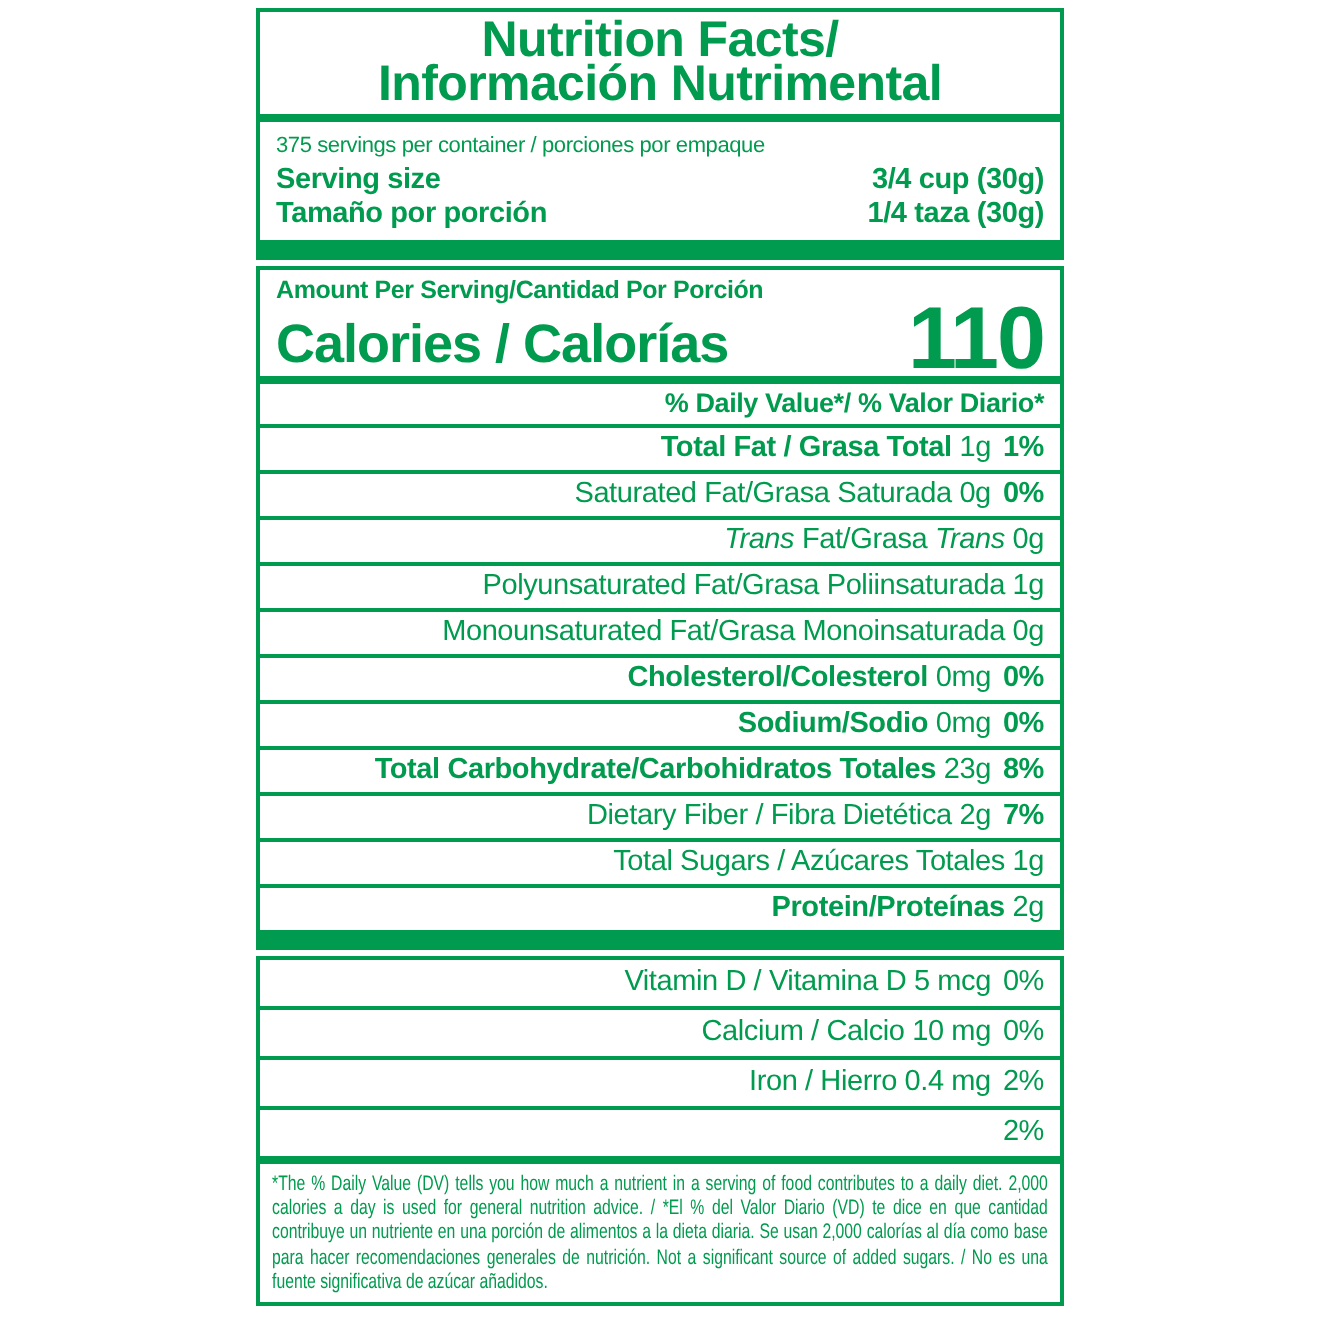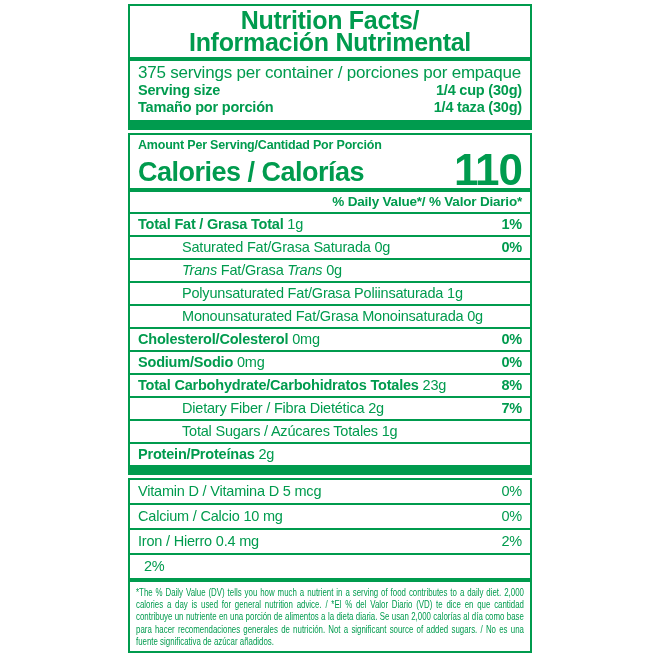--- a/index.html
+++ b/index.html
@@ -8,35 +8,35 @@
   body { font-family: "Liberation Sans", sans-serif; color: var(--g); position: relative; }
   .label { position: absolute; left: 128px; top: 4px; width: 404px; }
   .box { border: 2.5px solid var(--g); background: #fff; margin-bottom: 0; }
 
   
   .title-box { padding: 3px 2px 4px; text-align: center; }
   .title-line { font-weight: bold; font-size: 25px; line-height: 22px; letter-spacing: -0.3px; }
 
   
   .serving-box { padding: 3px 8px 4px; }
-  .serv-line1 { font-size: 17px; line-height: 18px; letter-spacing: -0.2px; }
+  .serv-line1 { font-size: 11px; line-height: 18px; letter-spacing: -0.2px; }
   .serv-row { display: flex; justify-content: space-between; font-weight: bold; font-size: 14.5px; line-height: 17px; letter-spacing: -0.2px; }
 
   
   .bar { height: 8px; background: var(--g); margin-bottom: 3px; }
 
   
   .calories-box { padding: 3px 8px 2px; }
   .aps { font-weight: bold; font-size: 12.5px; line-height: 15px; letter-spacing: -0.2px; }
   .cal-row { display: flex; justify-content: space-between; align-items: flex-end; }
   .cal-label { font-weight: bold; font-size: 27px; line-height: 28px; letter-spacing: -0.5px; }
   .cal-value { font-weight: bold; font-size: 44px; line-height: 33px; letter-spacing: -1px; }
 
   
-  .row { display: flex; justify-content: space-between; align-items: baseline; padding: 2px 8px 2px; font-size: 14.5px; line-height: 17px; letter-spacing: -0.2px; border-top: 2px solid var(--g); }
+  .row { display: flex; justify-content: flex-end; align-items: baseline; padding: 2px 8px 2px; font-size: 14.5px; line-height: 17px; letter-spacing: -0.2px; border-top: 2px solid var(--g); }
   .row:first-child { border-top: none; }
   .dv-header { justify-content: flex-end; font-weight: bold; font-size: 13.5px; line-height: 16px; padding: 2px 8px; }
   .indent .name { padding-left: 44px; }
   .bold { font-weight: bold; }
   .row .dv { font-weight: bold; white-space: nowrap; padding-left: 6px; }
   .vit-box .row { padding: 3px 8px; }
   .vit-box .row .dv { font-weight: normal; }
 
   
   .footnote-box { padding: 4px 6px; margin-bottom: 0; overflow: hidden; }
@@ -49,21 +49,21 @@
 
   <div class="box title-box">
     <div class="title-line">Nutrition Facts/</div>
     <div class="title-line">Información Nutrimental</div>
   </div>
 
   <div class="box serving-box">
     <div class="serv-line1">375 servings per container / porciones por empaque</div>
     <div class="serv-row">
       <span>Serving size</span>
-      <span>1/4 cup (30g)</span>
+      <span>3/4 cup (30g)</span>
     </div>
     <div class="serv-row">
       <span>Tamaño por porción</span>
       <span>1/4 taza (30g)</span>
     </div>
   </div>
 
   <div class="bar"></div>
 
   <div class="box calories-box">

